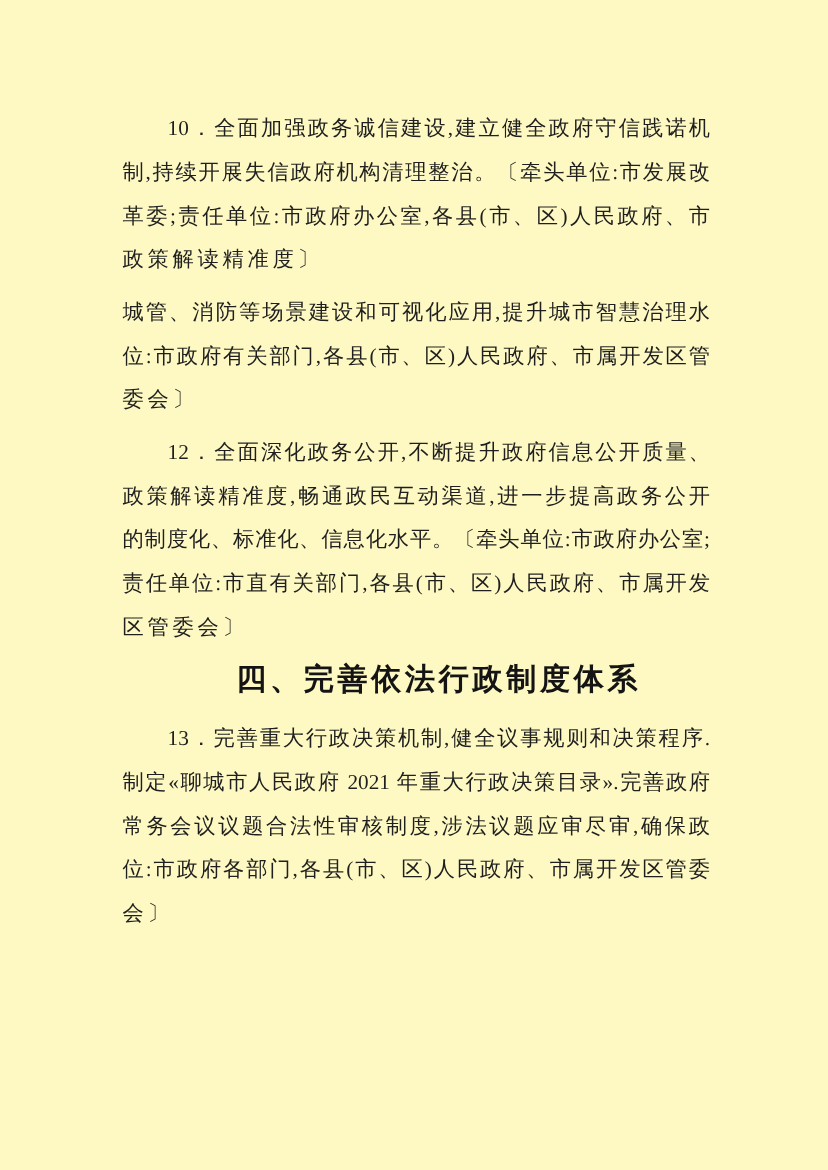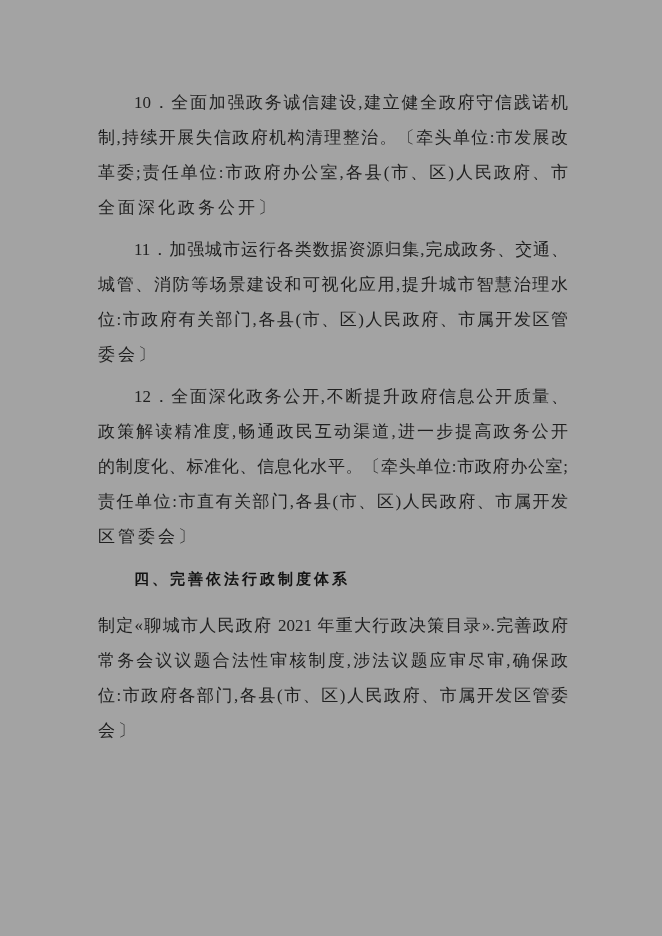--- a/index.html
+++ b/index.html
@@ -4,21 +4,21 @@
 <style>
   html, body {
     margin: 0;
     padding: 0;
     background: #ffffff;
   }
   .page {
     position: relative;
     width: 662px;
     height: 936px;
-    background: #a3a3a3;
+    background: #fef9c3;
     box-sizing: border-box;
     padding: 85px 94px 0 98px;
     overflow: hidden;
     font-family: "Liberation Serif", "DejaVu Serif", serif;
     color: #1f1f1f;
   }
   .para {
     margin: 0 0 7px 0;
   }
   .line {
@@ -36,56 +36,57 @@
   .line.last {
     text-align: left;
     text-align-last: left;
     letter-spacing: 3px;
   }
   .heading {
     margin: 0 0 12px 0;
     padding-left: 36px;
     font-family: "Liberation Sans", "DejaVu Sans", sans-serif;
     font-weight: 700;
-    font-size: 15px;
+    font-size: 24px;
     line-height: 35px;
     height: 35px;
     letter-spacing: 3px;
     color: #141414;
+    text-align: center;
   }
 </style>
 </head>
 <body>
 
 <div class="page">
 
   <section class="para">
     <p class="line indent">10．全面加强政务诚信建设,建立健全政府守信践诺机</p>
     <p class="line">制,持续开展失信政府机构清理整治。〔牵头单位:市发展改</p>
     <p class="line">革委;责任单位:市政府办公室,各县(市、区)人民政府、市</p>
-    <p class="line last">全面深化政务公开〕</p>
+    <p class="line last">政策解读精准度〕</p>
   </section>
 
   <section class="para">
-    <p class="line indent">11．加强城市运行各类数据资源归集,完成政务、交通、</p>
     <p class="line">城管、消防等场景建设和可视化应用,提升城市智慧治理水</p>
     <p class="line">位:市政府有关部门,各县(市、区)人民政府、市属开发区管</p>
     <p class="line last">委会〕</p>
   </section>
 
   <section class="para">
     <p class="line indent">12．全面深化政务公开,不断提升政府信息公开质量、</p>
     <p class="line">政策解读精准度,畅通政民互动渠道,进一步提高政务公开</p>
     <p class="line">的制度化、标准化、信息化水平。〔牵头单位:市政府办公室;</p>
     <p class="line">责任单位:市直有关部门,各县(市、区)人民政府、市属开发</p>
     <p class="line last">区管委会〕</p>
   </section>
 
   <h2 class="heading">四、完善依法行政制度体系</h2>
 
   <section class="para">
+    <p class="line indent">13．完善重大行政决策机制,健全议事规则和决策程序.</p>
     <p class="line">制定«聊城市人民政府 2021 年重大行政决策目录».完善政府</p>
     <p class="line">常务会议议题合法性审核制度,涉法议题应审尽审,确保政</p>
     <p class="line">位:市政府各部门,各县(市、区)人民政府、市属开发区管委</p>
     <p class="line last">会〕</p>
   </section>
 
 </div>
 
 </body></html>

